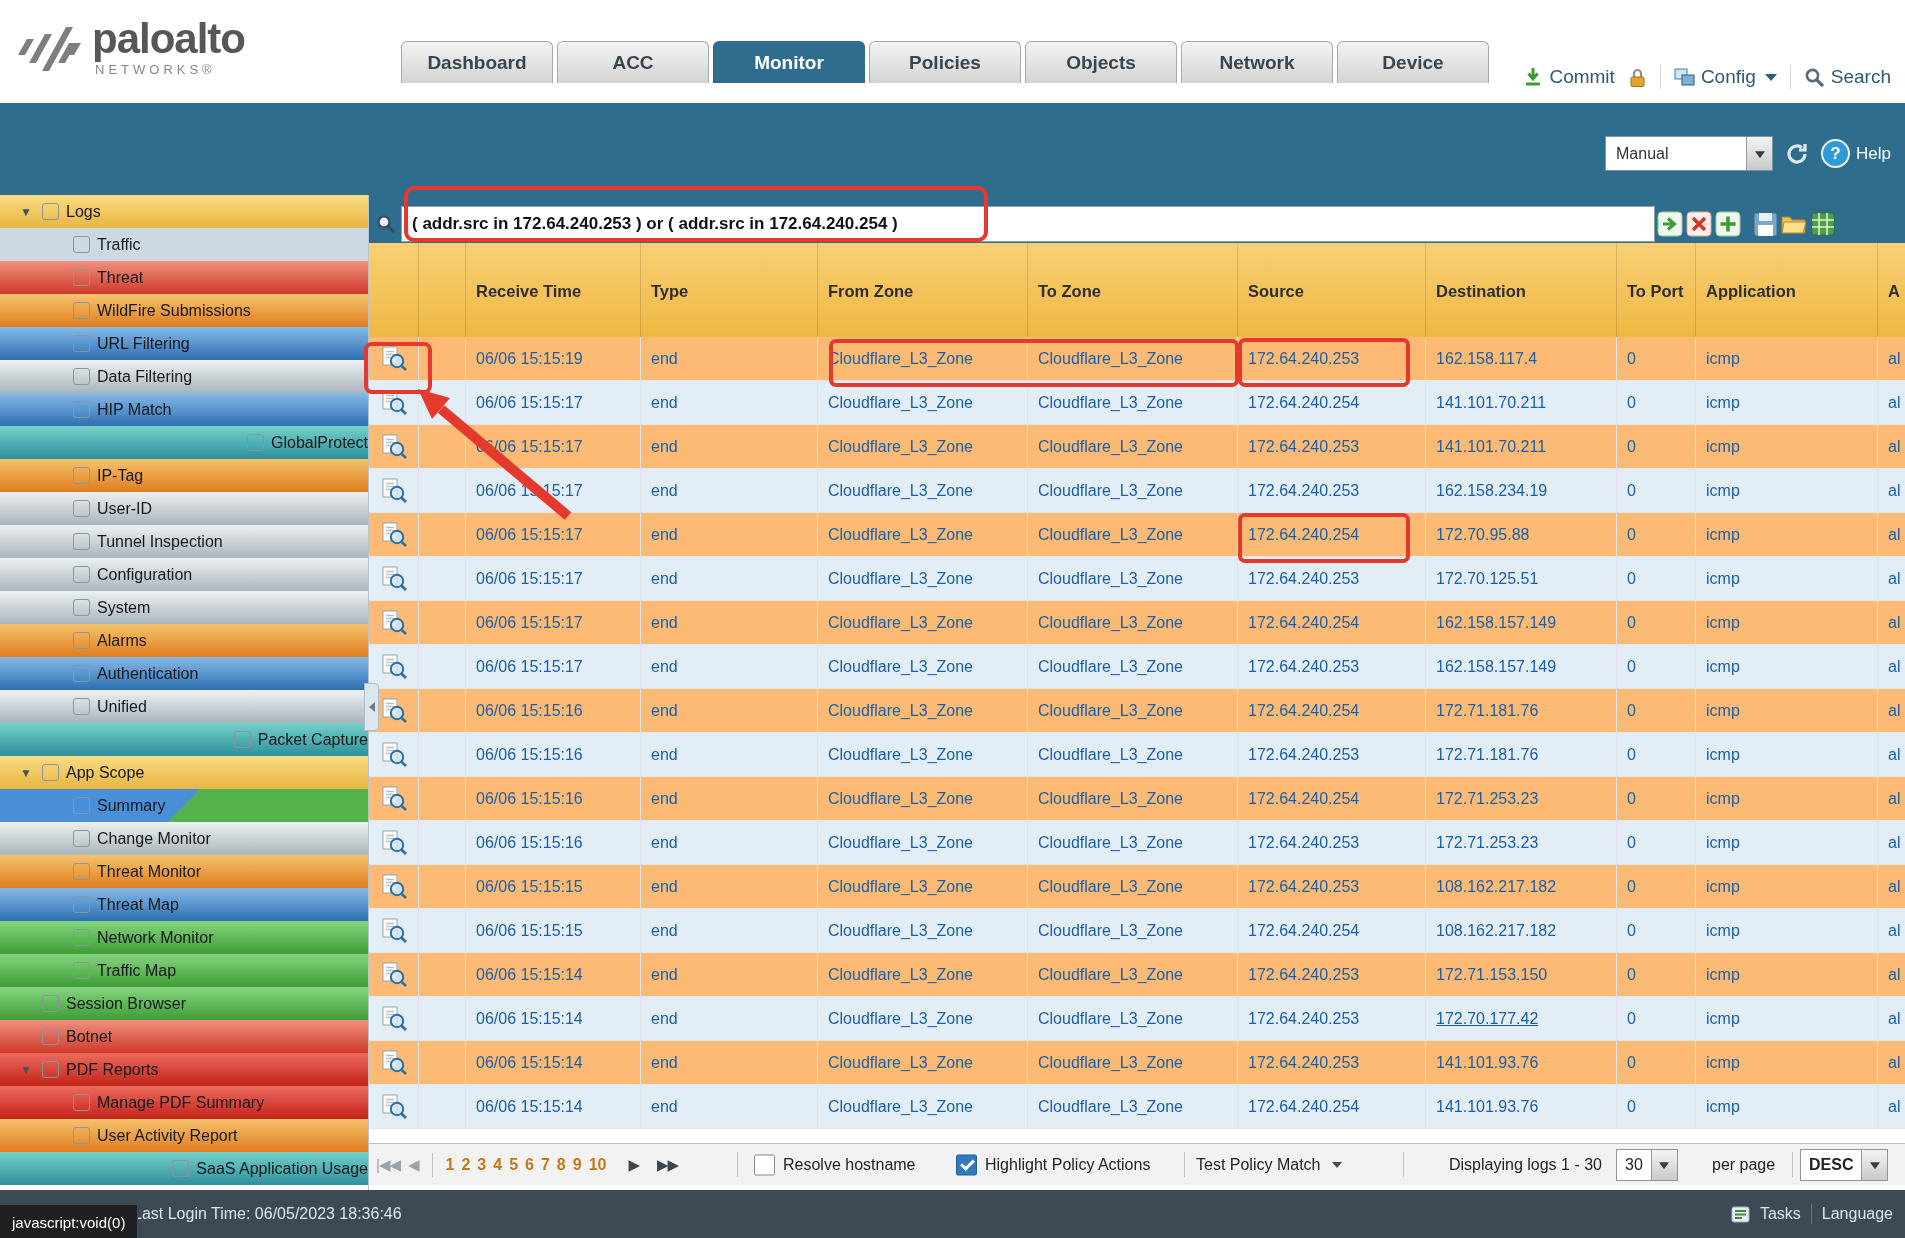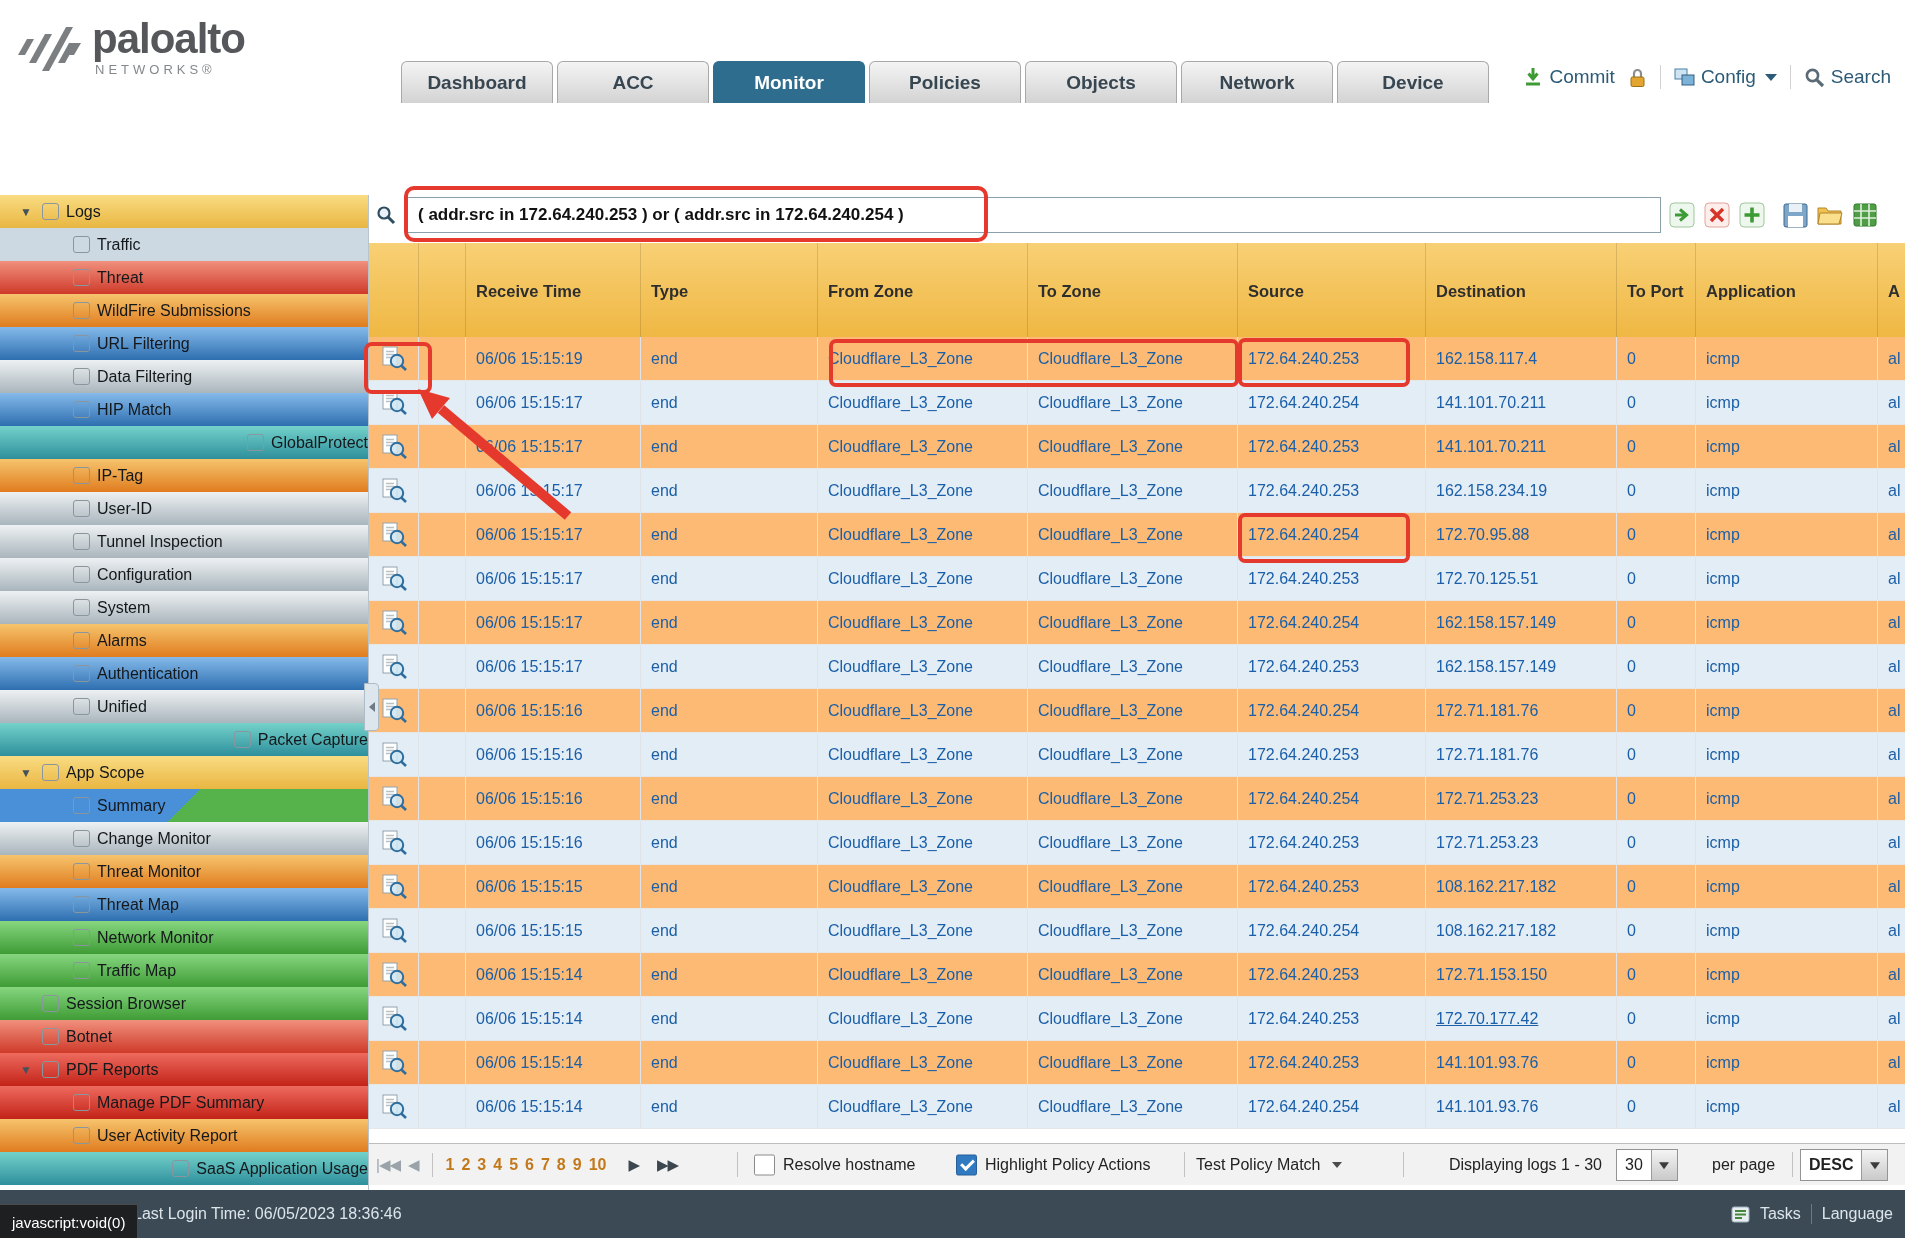--- a/index.html
+++ b/index.html
@@ -1,21 +1,21 @@
 <!DOCTYPE html>
 <html><head>
 <meta charset="utf-8">
 <style>
   html,body{margin:0;padding:0;}
   body{font-family:"Liberation Sans",sans-serif;background:#888;}
   .screen{position:relative;width:1905px;height:1238px;background:#fff;overflow:hidden;
           font-family:"Liberation Sans",sans-serif;--cols:51px 47px 175px 177px 210px 210px 188px 191px 79px 182px minmax(0,1fr);}
 
   
-  .topbar{position:absolute;left:0;top:0;right:0;height:103px;background:#fff;z-index:3;}
+  .topbar{position:absolute;left:0;top:0;right:0;height:83px;background:#fff;z-index:3;}
   .logo{position:absolute;left:16px;top:18px;display:flex;align-items:center;gap:10px;}
   .logo-text{display:flex;flex-direction:column;line-height:1;}
   .logo-name{font-size:42px;font-weight:600;color:#55575a;letter-spacing:-1px;}
   .logo-sub{font-size:13px;color:#85888b;letter-spacing:4px;margin-top:3px;padding-left:3px;}
 
   .tabs{position:absolute;left:401px;bottom:0;display:flex;gap:4px;z-index:4;}
   .tab{width:150px;height:41px;line-height:41px;text-align:center;font-size:19px;font-weight:bold;color:#374650;
        background:linear-gradient(#f4f4f4,#d3d3d3);border:1px solid #a8a8a8;border-bottom:none;border-radius:6px 6px 0 0;cursor:pointer;}
   .tab.active{background:#2e6d8e;border-color:#2e6d8e;color:#fff;}
 
@@ -31,21 +31,21 @@
   .select .sel-text{padding:0 10px;font-size:16px;color:#333;min-width:120px;}
   .dd-btn{width:25px;align-self:stretch;background:linear-gradient(#f4f4f4,#c9c9c9);border-left:1px solid #9a9a9a;position:relative;cursor:pointer;}
   .dd-btn::after{content:"";position:absolute;left:50%;top:50%;transform:translate(-50%,-40%);
                  border-left:5px solid transparent;border-right:5px solid transparent;border-top:7px solid #3c3c3c;}
   .help-wrap{display:flex;align-items:center;gap:6px;color:#fff;font-size:17px;cursor:pointer;}
   .help-badge{width:25px;height:25px;border-radius:50%;background:#2f9bd6;border:2px solid #e8f2f8;color:#fff;
               font-weight:bold;font-size:17px;display:flex;align-items:center;justify-content:center;}
   .help-badge::before{content:"?";}
 
   
-  .filter-bar{position:absolute;left:372px;top:195px;right:6px;height:40px;display:flex;align-items:center;gap:7px;z-index:2;}
+  .filter-bar{position:absolute;left:372px;top:204px;right:6px;height:40px;display:flex;align-items:center;gap:1px;z-index:2;}
   .filter-input{flex:0 0 1254px;height:36px;border:1px solid #8aa0ac;background:#fff;font-family:"Liberation Sans",sans-serif;
                 font-size:17px;font-weight:600;color:#111;padding:0 10px;box-sizing:border-box;}
   .f-icon{width:28px;height:28px;display:flex;align-items:center;justify-content:center;cursor:pointer;flex:0 0 auto;}
 
   
   .sidebar{position:absolute;left:0;top:195px;width:368px;height:995px;background:#fff;border-right:1px solid #b8c4cc;z-index:2;overflow:hidden;}
   .side-item{height:33px;display:flex;align-items:center;padding-left:20px;cursor:pointer;font-size:16px;color:#14181b;white-space:nowrap;}
   .side-item.selected{background:#ccd9e3;}
   .side-item.d1{padding-left:73px;}
   .expander{width:22px;font-size:12px;color:#45525b;flex:0 0 auto;}
@@ -121,20 +121,38 @@
   .rb-src1{left:1238px;top:338px;width:164px;height:41px;border-radius:7px;}
   .rb-src5{left:1238px;top:513px;width:164px;height:42px;border-radius:7px;}
   .rb-detail{left:364px;top:342px;width:60px;height:44px;border-radius:8px;}
   .annot-arrow{position:absolute;left:398px;top:378px;z-index:5;pointer-events:none;}
 </style>
 </head>
 <body>
 
 <div class="screen">
 
+  <div class="teal">
+    <div class="view-controls">
+      <div class="select">
+        <span class="sel-text">Manual</span>
+        <span class="dd-btn"></span>
+      </div>
+      <span style="display:flex;">
+        <svg width="28" height="28" viewBox="0 0 28 28">
+          <path d="M22 14 a8 8 0 1 1 -3.2-6.4" fill="none" stroke="#dfe9ef" stroke-width="3.2"></path>
+          <path d="M22 4 v6 h-6" fill="none" stroke="#dfe9ef" stroke-width="3.2"></path>
+        </svg>
+      </span>
+      <span class="help-wrap">
+        <span class="help-badge"></span>
+        <span>Help</span>
+      </span>
+    </div>
+  </div>
 
   <div class="topbar">
     <div class="logo">
       <svg width="66" height="56" viewBox="0 0 66 56">
         <g fill="#7c7f82">
           <path d="M2 36 l9 -16 7 0 -9 16 z"></path>
           <path d="M13 44 l16 -29 7 0 -16 29 z"></path>
           <path d="M26 52 l24 -44 7 0 -24 44 z"></path>
           <path d="M42 44 l11 -20 7 0 -11 20 z"></path>
           <path d="M55 36 l7 -12 7 0 -7 12 z" transform="translate(-4 0)"></path>

